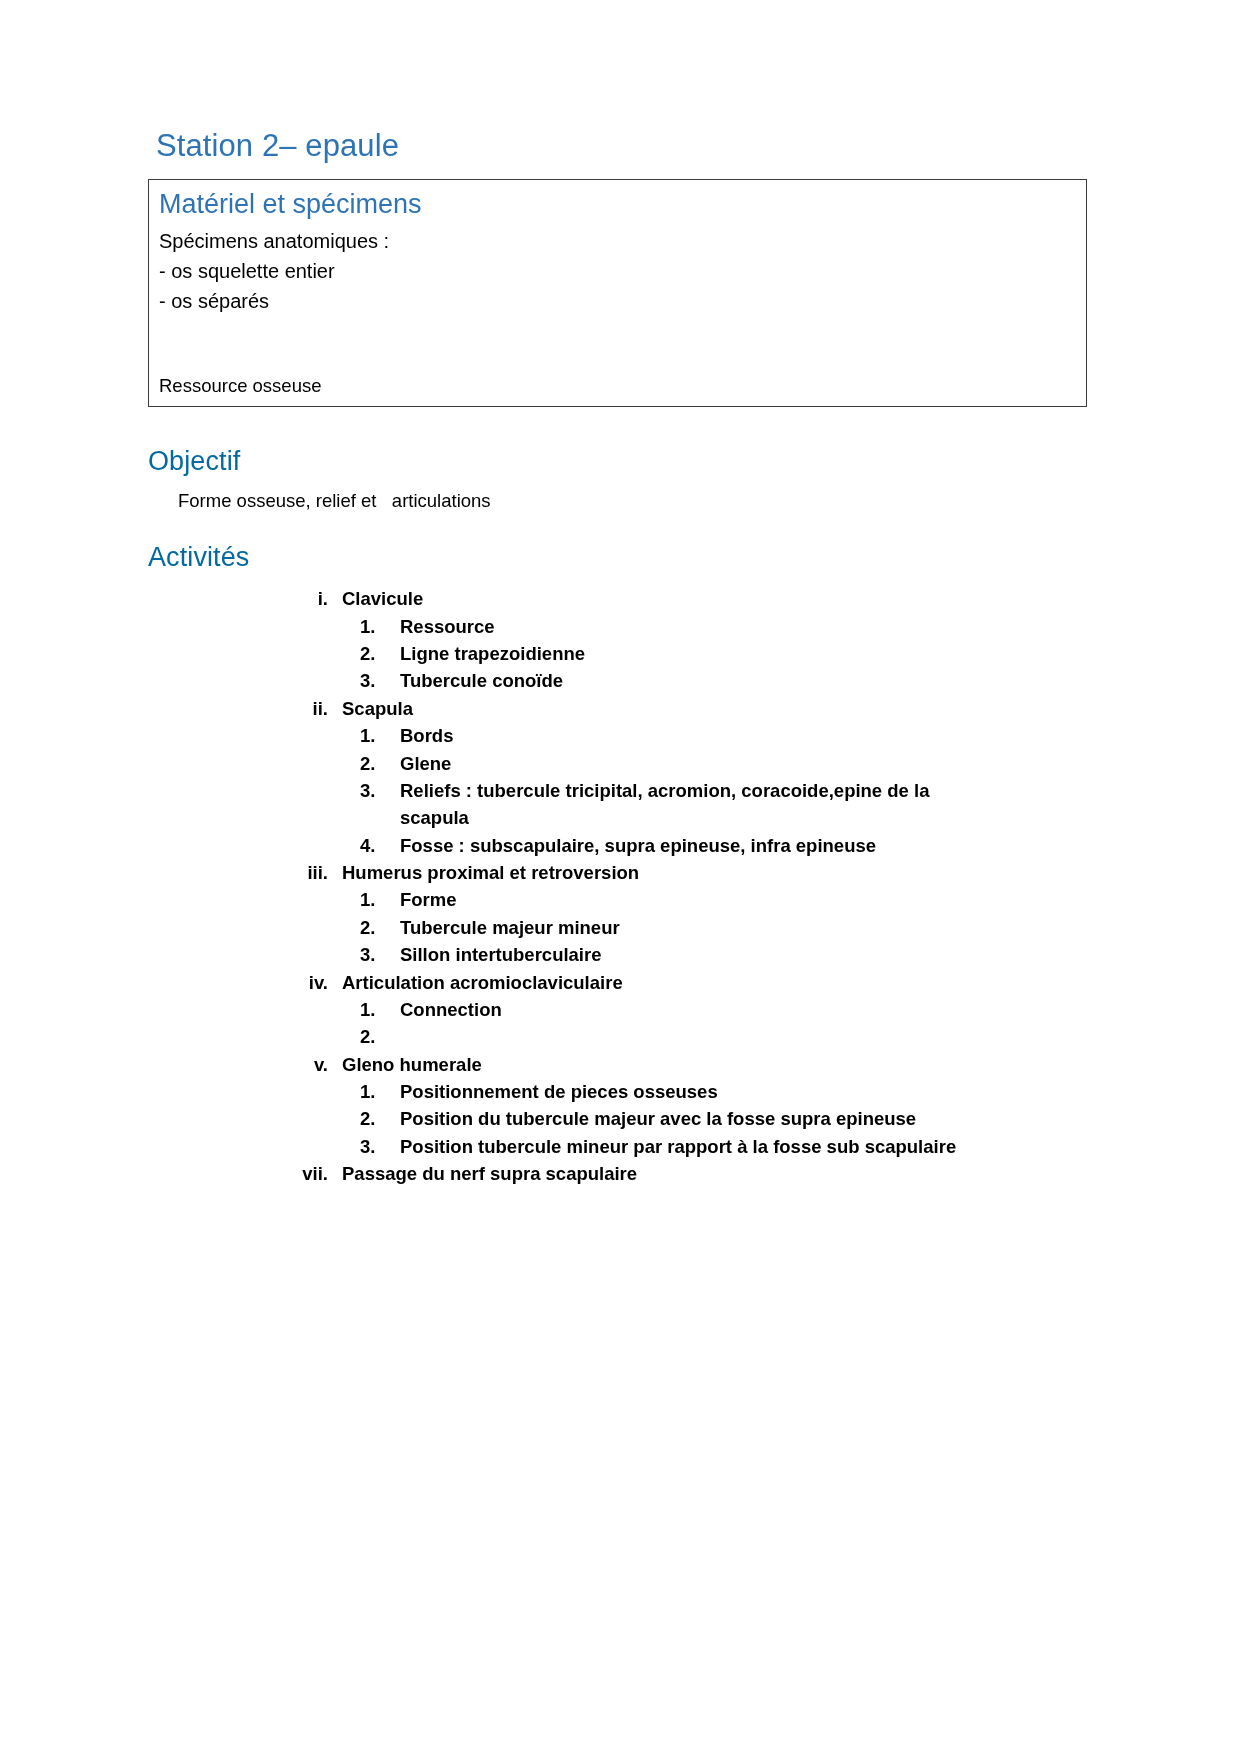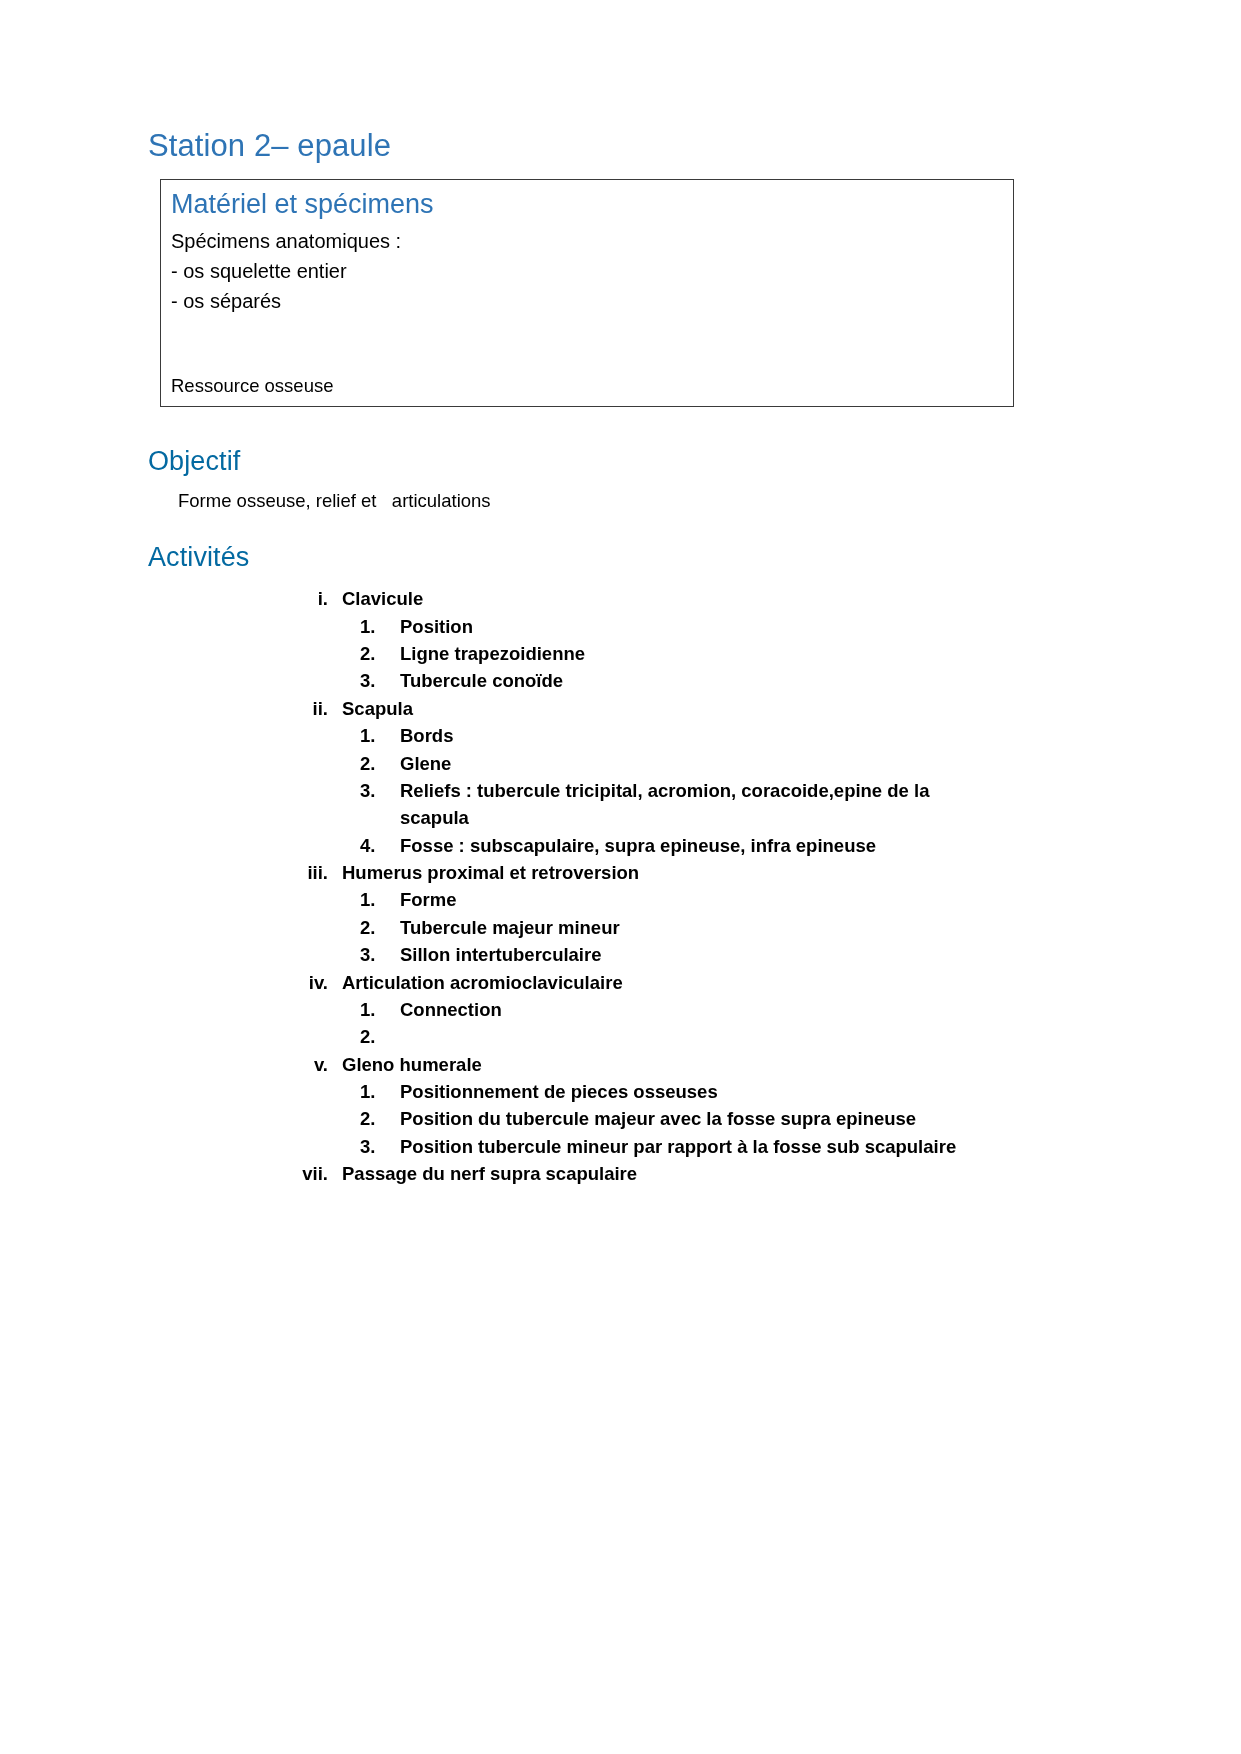--- a/index.html
+++ b/index.html
@@ -31,42 +31,41 @@
     top: 128px;
     width: 950px;
   }
 
   
   .doc-title {
     font-size: 31px;
     font-weight: 400;
     color: #2E74B5;
     line-height: 1.18;
-    margin: 0 0 14px 0;
+    margin: 0 0 14px 8px;
     letter-spacing: 0.1px;
   }
 
   .h-blue {
     font-size: 27px;
     font-weight: 400;
     color: #0369a1;
     line-height: 1.2;
     margin: 0;
     letter-spacing: 0.1px;
   }
 
   
   .material-box {
     border: 1.2px solid #3a3a3a;
     box-sizing: border-box;
-    width: 854px;
+    width: 939px;
     padding: 8px 0 0 0;
     min-height: 210px;
     position: relative;
-    margin-left: 12px;
   }
   .material-box .box-inner {
     padding: 0 10px 0 10px;
   }
   .box-heading {
     font-size: 27px;
     font-weight: 400;
     color: #2E74B5;
     line-height: 1.2;
     margin: 0 0 6px 0;
@@ -177,21 +176,21 @@
       <h2 class="h-blue">Activités</h2>
 
       <div class="list-wrap">
 
         <div class="lvl1-item">
           <span class="lvl1-marker">i.</span>
           <span class="lvl1-text">Clavicule</span>
         </div>
         <div class="lvl2-item">
           <span class="lvl2-marker">1.</span>
-          <span class="lvl2-text">Position</span>
+          <span class="lvl2-text">Ressource</span>
         </div>
         <div class="lvl2-item">
           <span class="lvl2-marker">2.</span>
           <span class="lvl2-text">Ligne trapezoidienne</span>
         </div>
         <div class="lvl2-item">
           <span class="lvl2-marker">3.</span>
           <span class="lvl2-text">Tubercule conoïde</span>
         </div>
 

